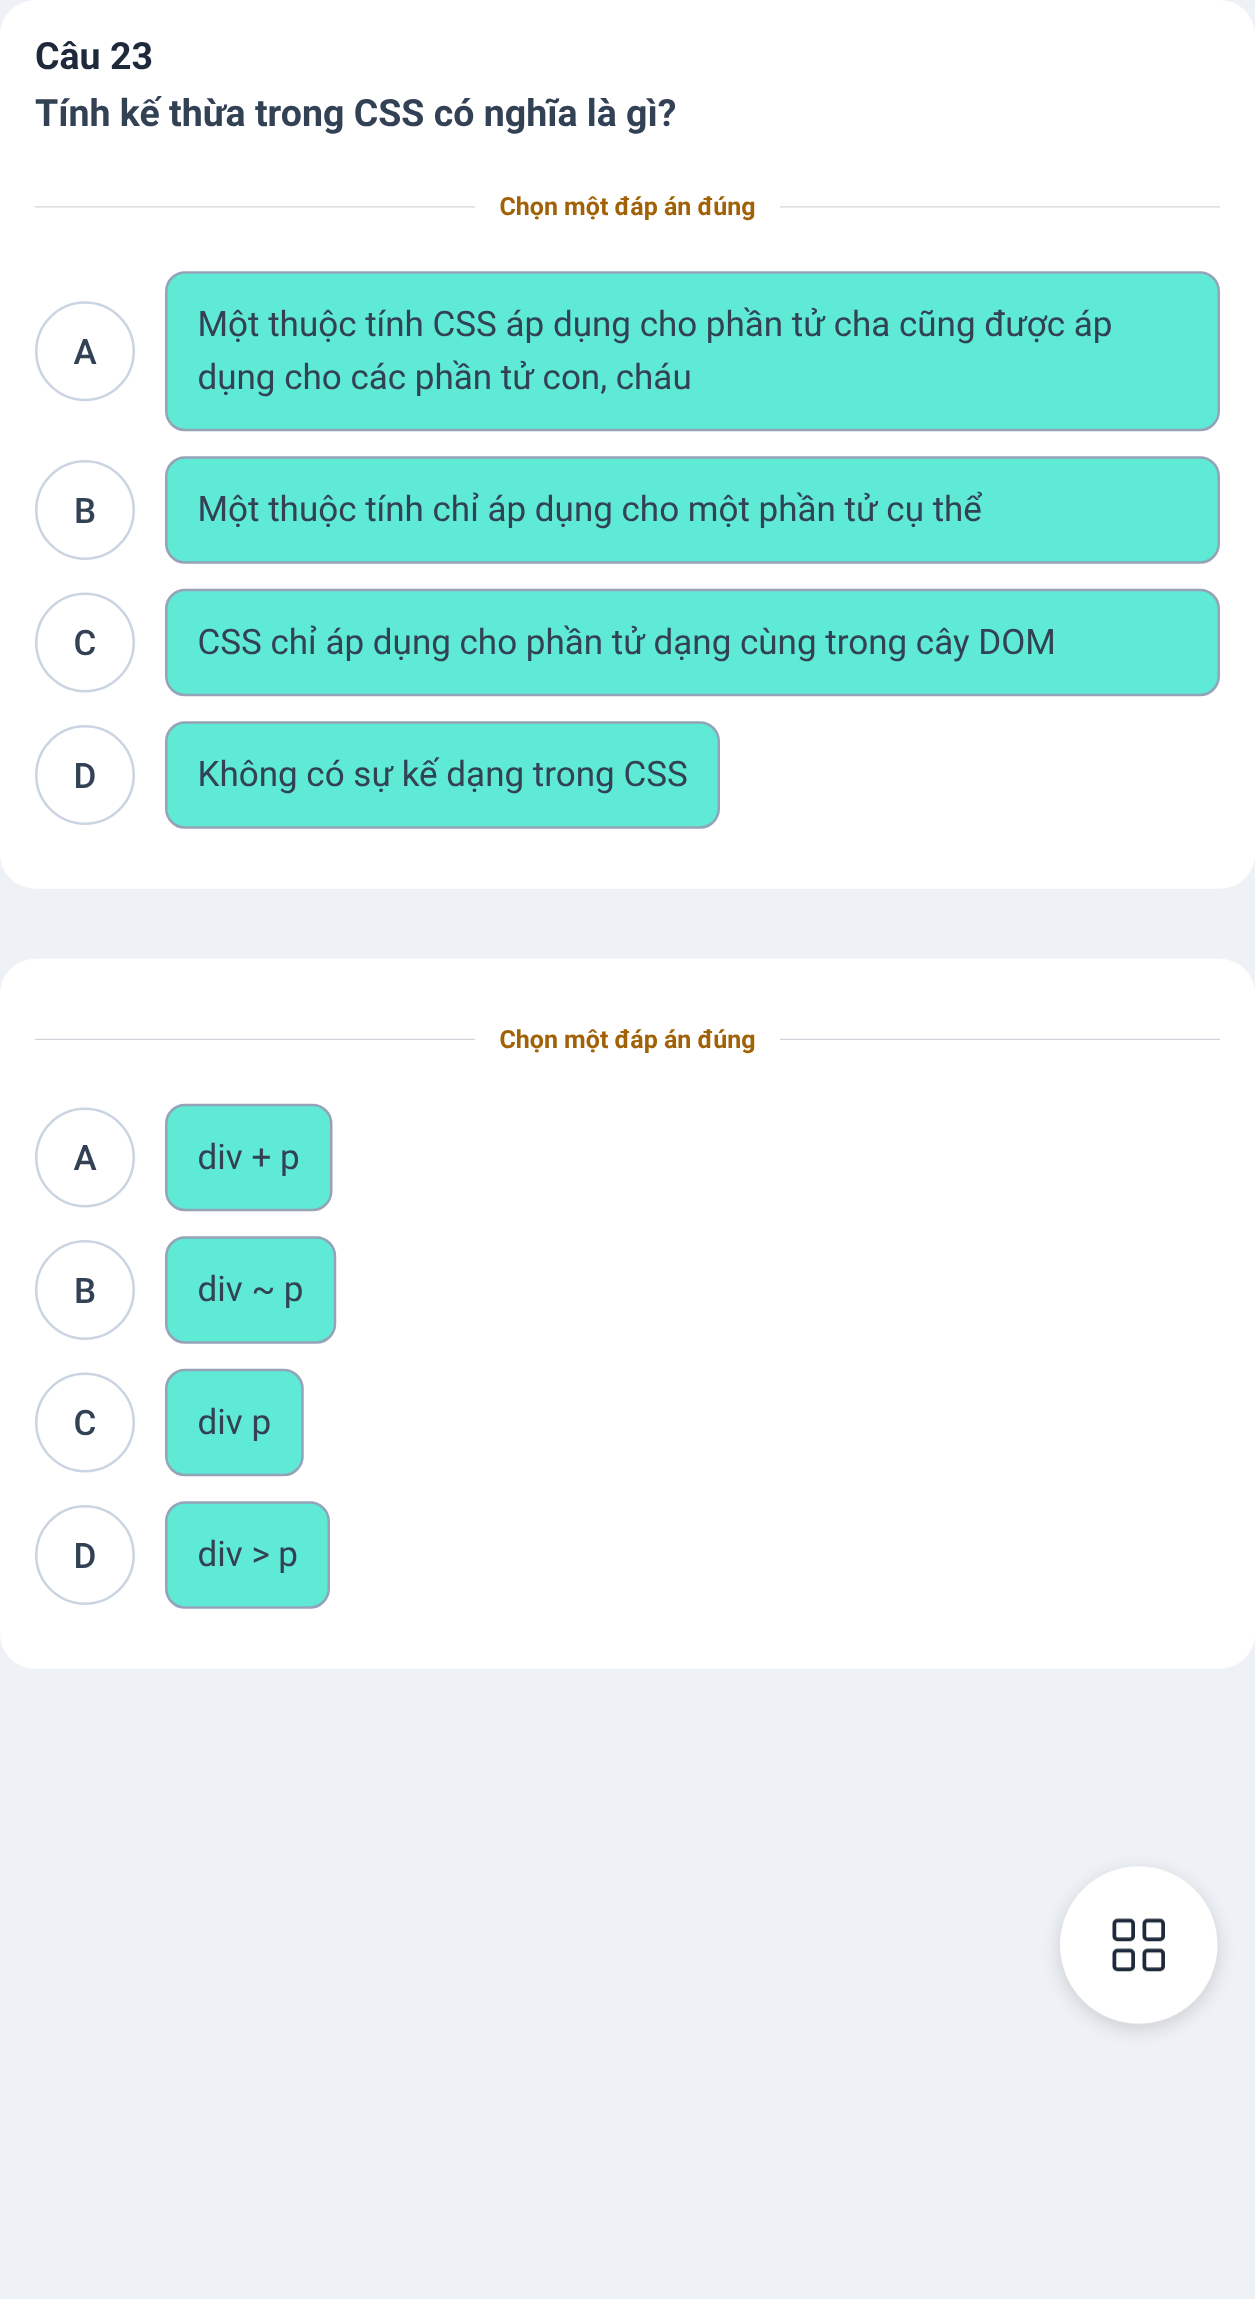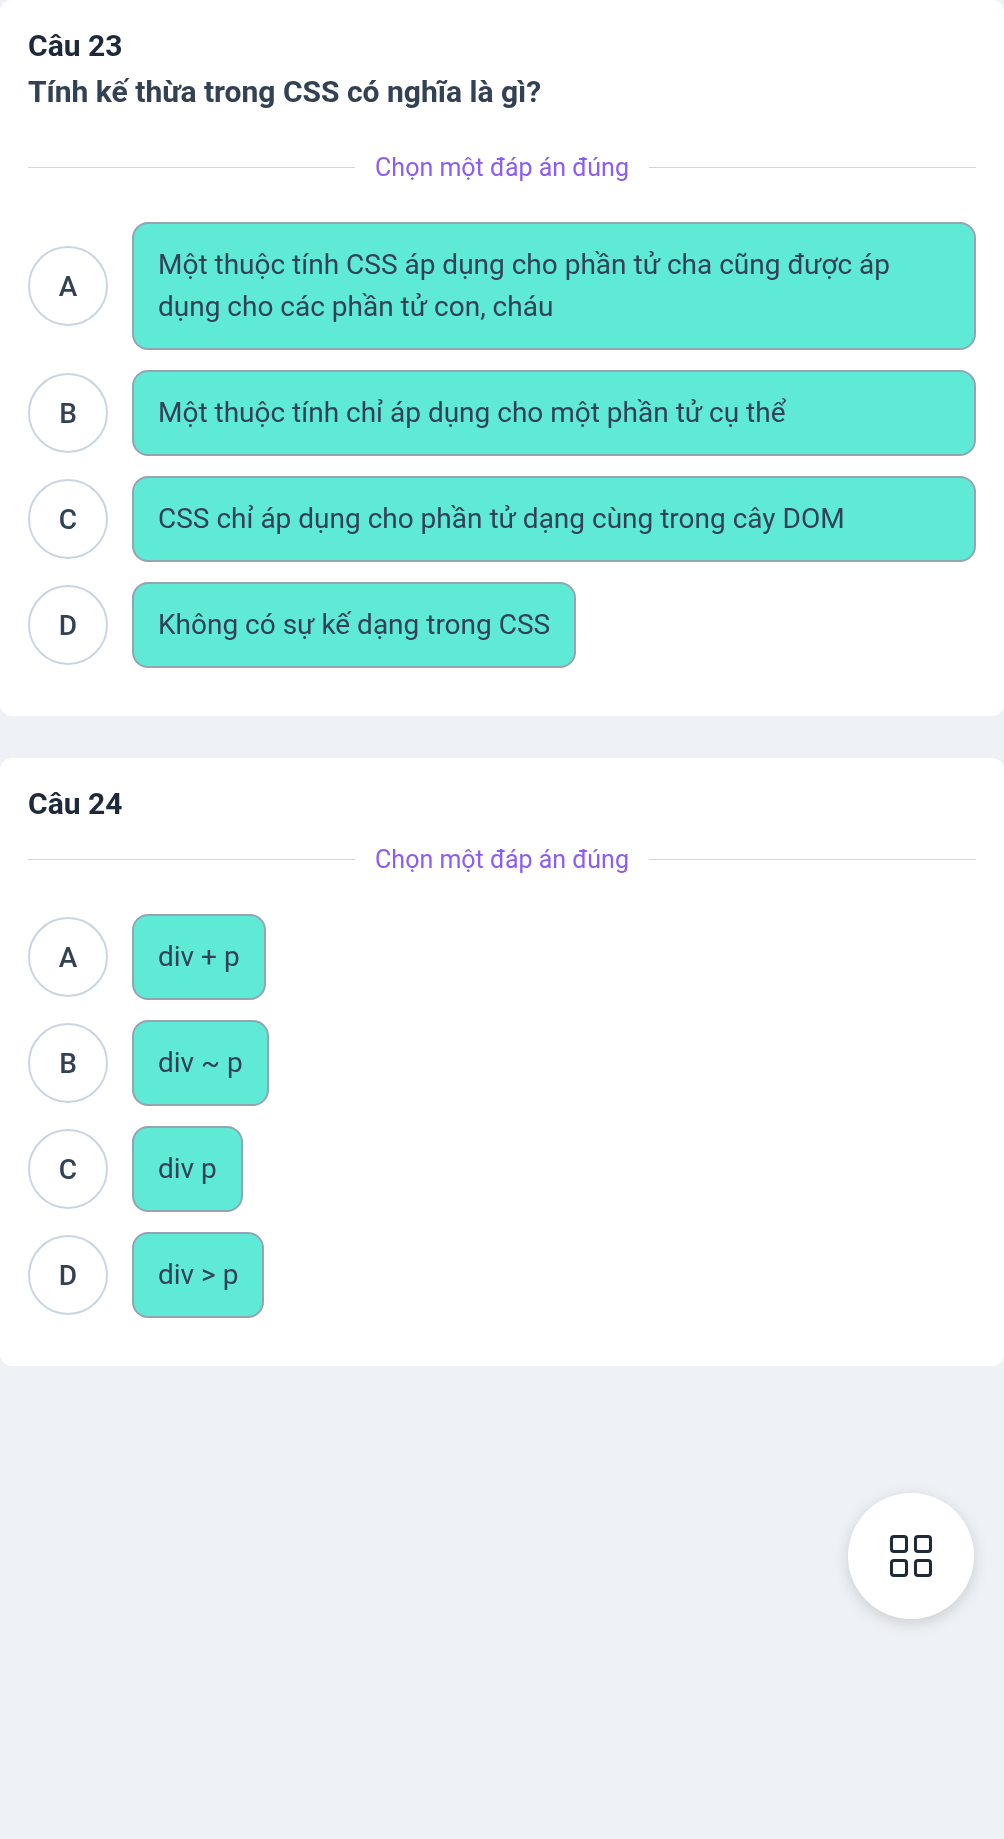--- a/index.html
+++ b/index.html
@@ -10,23 +10,23 @@
     
     body {
       font-family: -apple-system, BlinkMacSystemFont, 'Segoe UI', Roboto, sans-serif;
       background-color: #eef1f5;
       width: 1004px;
       min-height: 1839px;
     }
     
     .question-card {
       background-color: #ffffff;
-      border-radius: 12px;
+      border-radius: 28px;
       padding: 28px;
-      margin-bottom: 42px;
+      margin-bottom: 56px;
     }
     
     .question-title {
       font-size: 30px;
       font-weight: 700;
       color: #1e293b;
       margin-bottom: 8px;
     }
     
     .question-text {
@@ -46,23 +46,23 @@
     .divider-text::before,
     .divider-text::after {
       content: '';
       flex: 1;
       height: 1px;
       background-color: #d1d5db;
     }
     
     .divider-label {
       padding: 0 20px;
-      font-size: 25px;
-      font-weight: 400;
-      color: #8b5cf6;
+      font-size: 20px;
+      font-weight: 700;
+      color: #a16207;
     }
     
     .answer-option {
       display: flex;
       align-items: center;
       gap: 24px;
       margin-bottom: 20px;
     }
     
     .option-letter {
@@ -153,21 +153,20 @@
     <div class="option-text option-text-full">CSS chỉ áp dụng cho phần tử dạng cùng trong cây DOM</div>
   </div>
 
   <div class="answer-option">
     <div class="option-letter">D</div>
     <div class="option-text">Không có sự kế dạng trong CSS</div>
   </div>
 </div>
 
 <div class="question-card">
-  <div class="question-title">Câu 24</div>
 
   <div class="divider-text">
     <span class="divider-label">Chọn một đáp án đúng</span>
   </div>
 
   <div class="answer-option">
     <div class="option-letter">A</div>
     <div class="option-text">div + p</div>
   </div>
 

